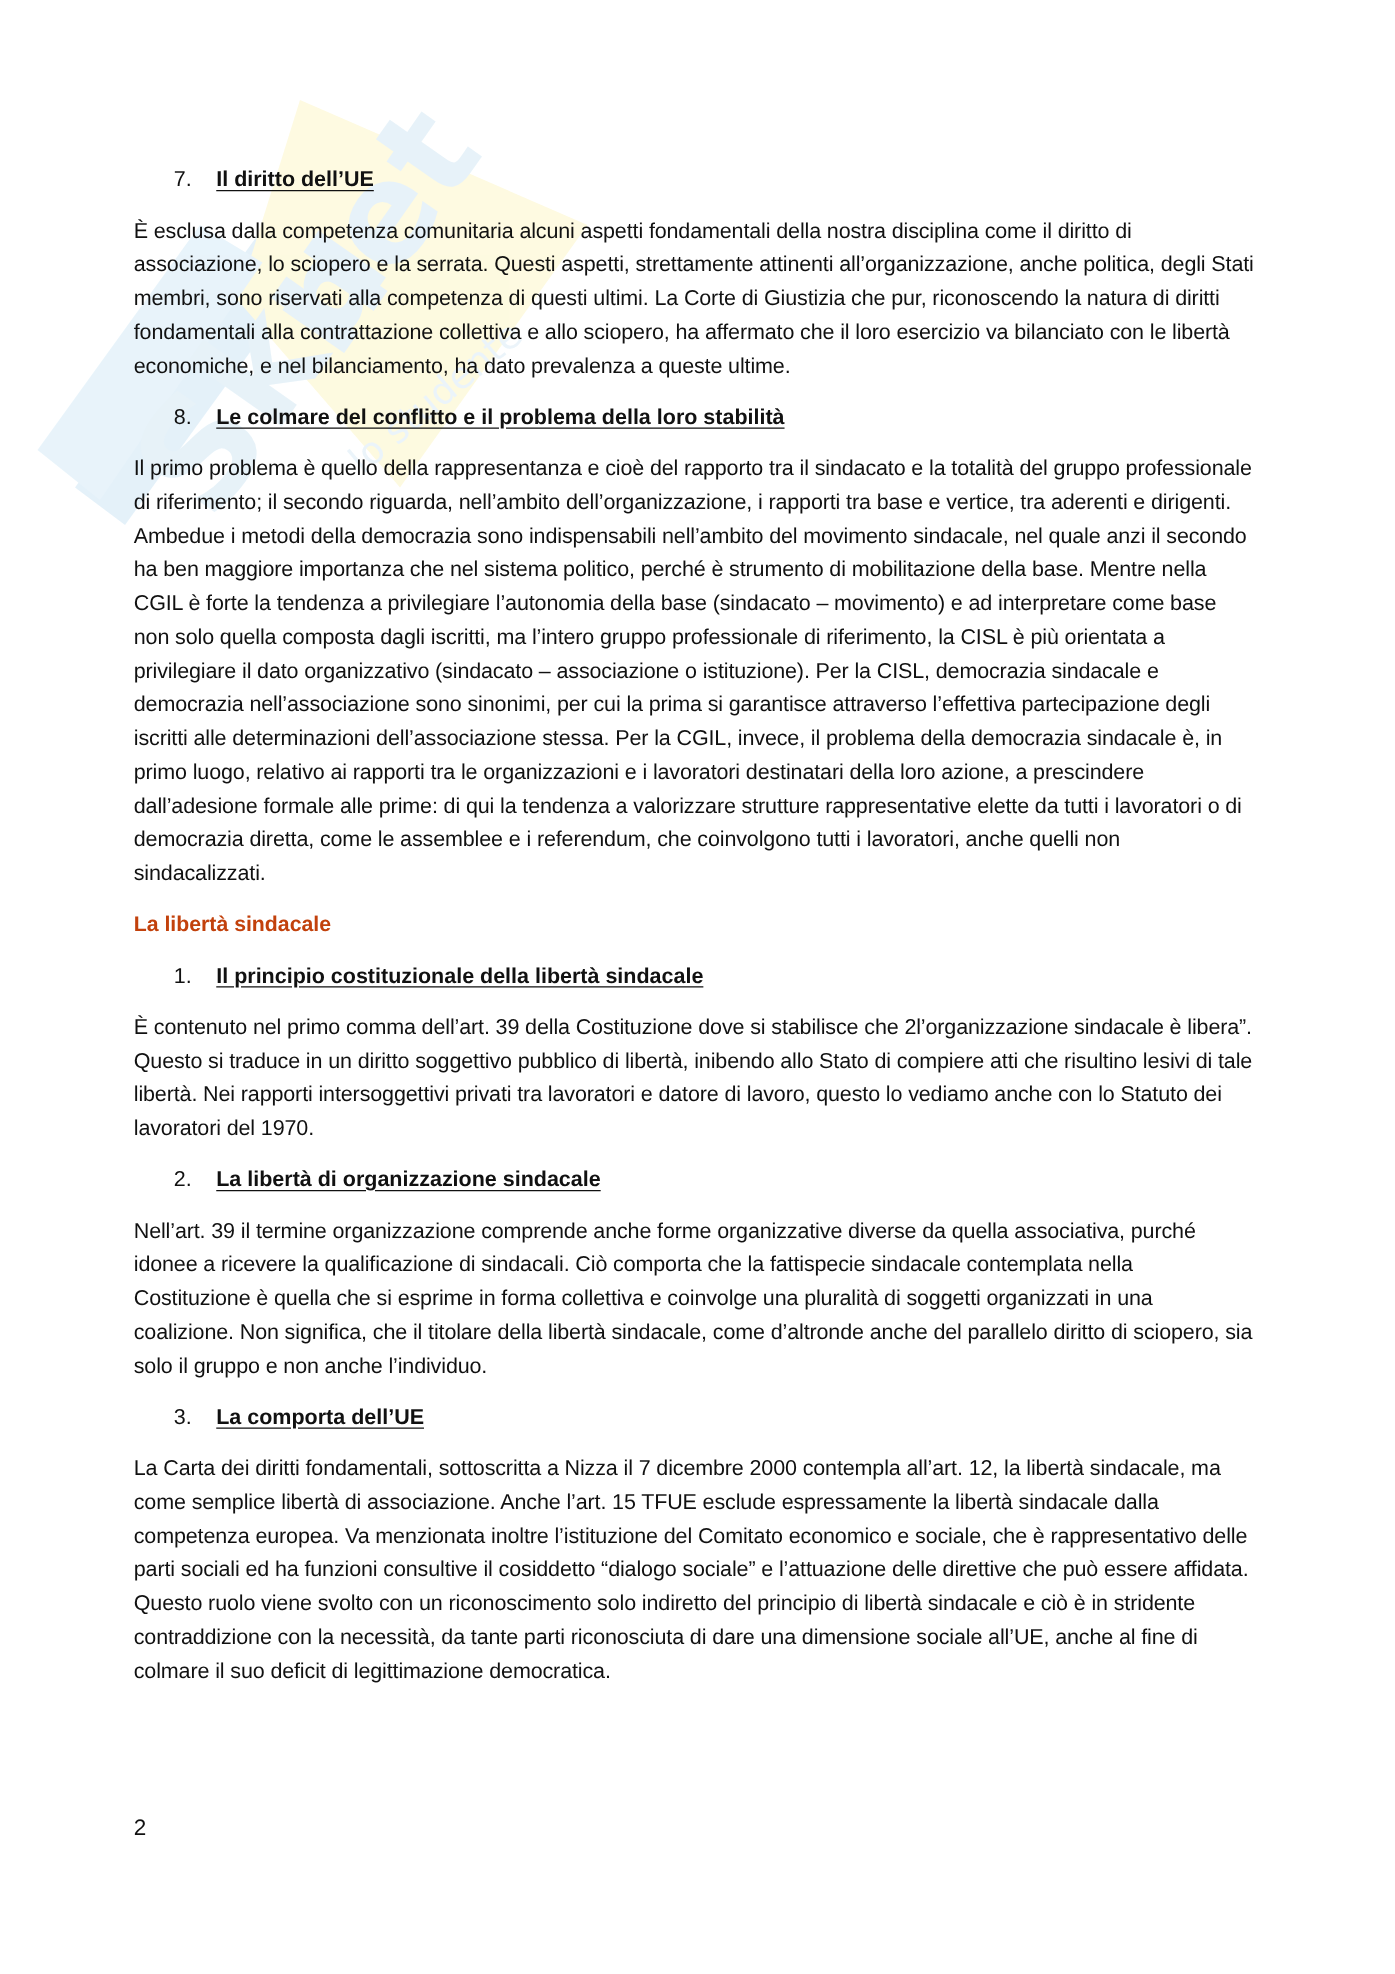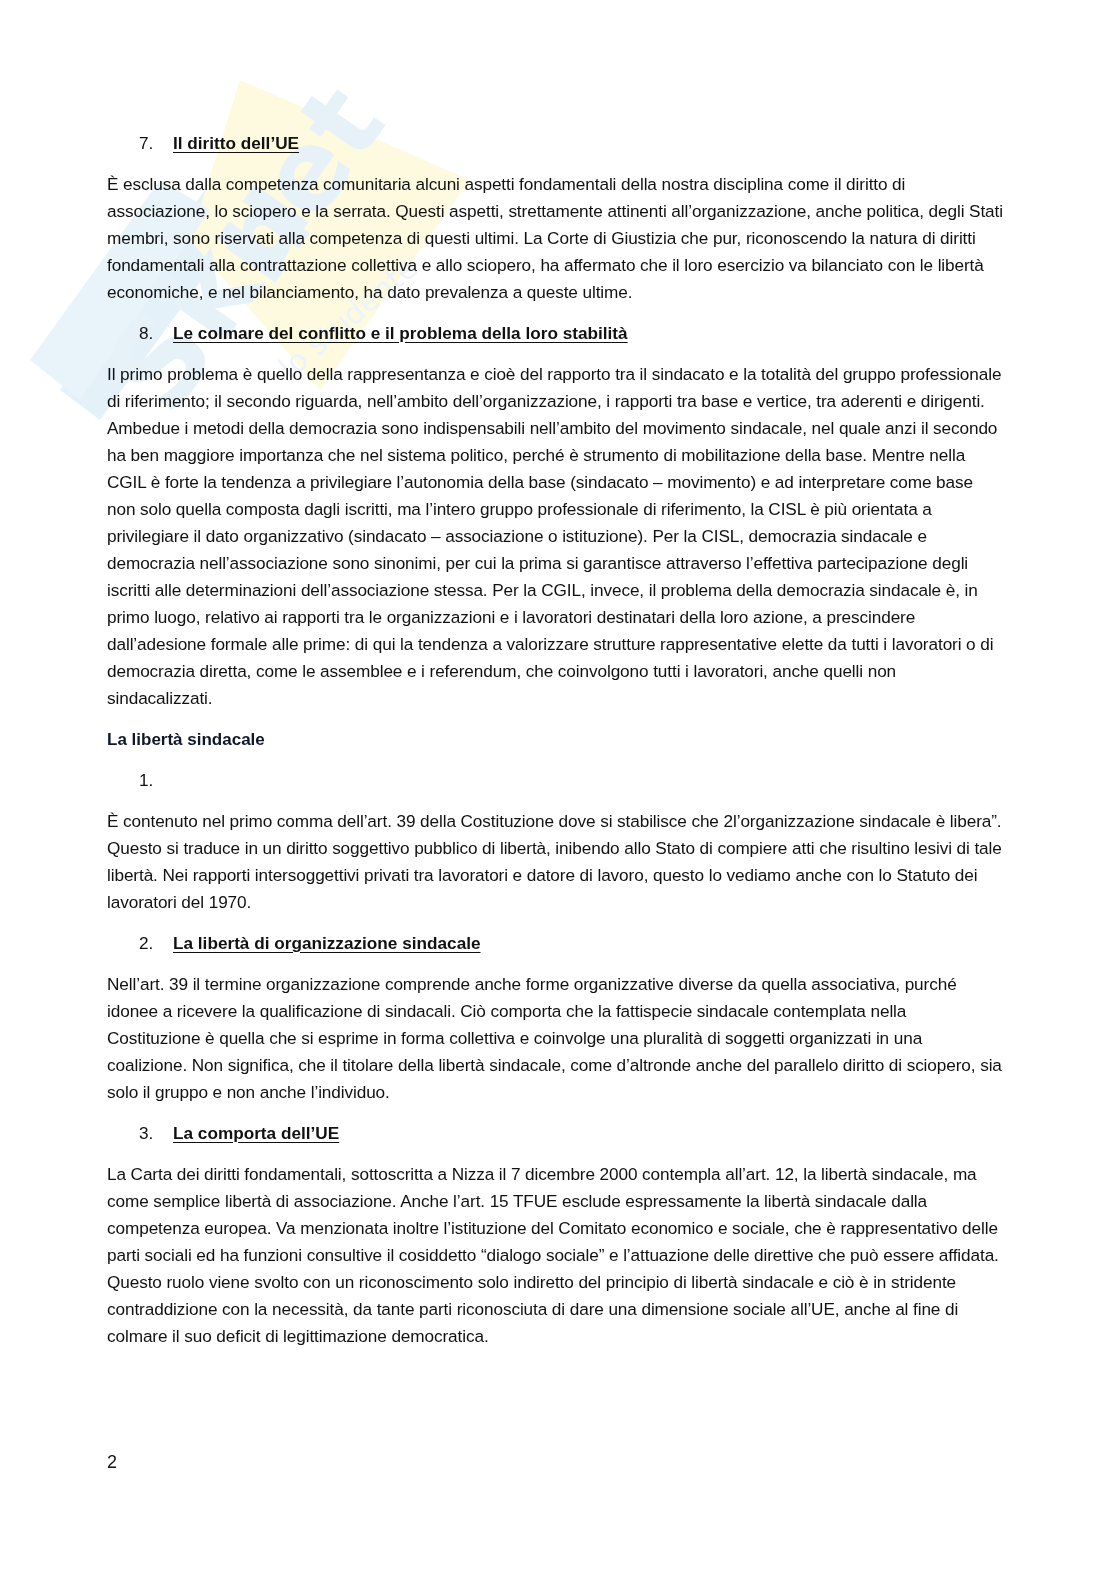--- a/index.html
+++ b/index.html
@@ -18,21 +18,21 @@
     position: absolute; left: 107px; top: 130px; width: 900px; z-index: 1;
     font-size: 17.2px; line-height: 27px;
   }
   .heading {
     margin: 0 0 14px 0; padding-left: 32px; display: flex; align-items: baseline;
   }
   .heading .num { width: 34px; display: inline-block; }
   .heading .title { text-decoration: underline; text-underline-offset: 3px; font-weight: bold; }
   .para { margin: 0 4px 14px 0; letter-spacing: -0.1px; }
   .section-title {
-    margin: 0 0 14px 0; color: #0f172a; font-weight: bold; font-size: 17px;
+    margin: 0 0 14px 0; color: #c2410c; font-weight: bold; font-size: 17px;
   }
   .page-number {
     position: absolute; left: 107px; top: 1452px; font-size: 18px; z-index: 1;
   }
 </style>
 </head>
 <body>
 
 <div class="page">
 
@@ -58,20 +58,21 @@
     <div class="heading">
       <span class="num">8.</span>
       <span class="title">Le colmare del conflitto e il problema della loro stabilità</span>
     </div>
     <p class="para">Il primo problema è quello della rappresentanza e cioè del rapporto tra il sindacato e la totalità del gruppo professionale di riferimento; il secondo riguarda, nell’ambito dell’organizzazione, i rapporti tra base e vertice, tra aderenti e dirigenti. Ambedue i metodi della democrazia sono indispensabili nell’ambito del movimento sindacale, nel quale anzi il secondo ha ben maggiore importanza che nel sistema politico, perché è strumento di mobilitazione della base. Mentre nella CGIL è forte la tendenza a privilegiare l’autonomia della base (sindacato – movimento) e ad interpretare come base non solo quella composta dagli iscritti, ma l’intero gruppo professionale di riferimento, la CISL è più orientata a privilegiare il dato organizzativo (sindacato – associazione o istituzione). Per la CISL, democrazia sindacale e democrazia nell’associazione sono sinonimi, per cui la prima si garantisce attraverso l’effettiva partecipazione degli iscritti alle determinazioni dell’associazione stessa. Per la CGIL, invece, il problema della democrazia sindacale è, in primo luogo, relativo ai rapporti tra le organizzazioni e i lavoratori destinatari della loro azione, a prescindere dall’adesione formale alle prime: di qui la tendenza a valorizzare strutture rappresentative elette da tutti i lavoratori o di democrazia diretta, come le assemblee e i referendum, che coinvolgono tutti i lavoratori, anche quelli non sindacalizzati.</p>
 
     <div class="section-title">La libertà sindacale</div>
 
     <div class="heading">
       <span class="num">1.</span>
+      <span class="title">Il principio costituzionale della libertà sindacale</span>
     </div>
     <p class="para">È contenuto nel primo comma dell’art. 39 della Costituzione dove si stabilisce che 2l’organizzazione sindacale è libera”. Questo si traduce in un diritto soggettivo pubblico di libertà, inibendo allo Stato di compiere atti che risultino lesivi di tale libertà. Nei rapporti intersoggettivi privati tra lavoratori e datore di lavoro, questo lo vediamo anche con lo Statuto dei lavoratori del 1970.</p>
 
     <div class="heading">
       <span class="num">2.</span>
       <span class="title">La libertà di organizzazione sindacale</span>
     </div>
     <p class="para">Nell’art. 39 il termine organizzazione comprende anche forme organizzative diverse da quella associativa, purché idonee a ricevere la qualificazione di sindacali. Ciò comporta che la fattispecie sindacale contemplata nella Costituzione è quella che si esprime in forma collettiva e coinvolge una pluralità di soggetti organizzati in una coalizione. Non significa, che il titolare della libertà sindacale, come d’altronde anche del parallelo diritto di sciopero, sia solo il gruppo e non anche l’individuo.</p>
 
     <div class="heading">

